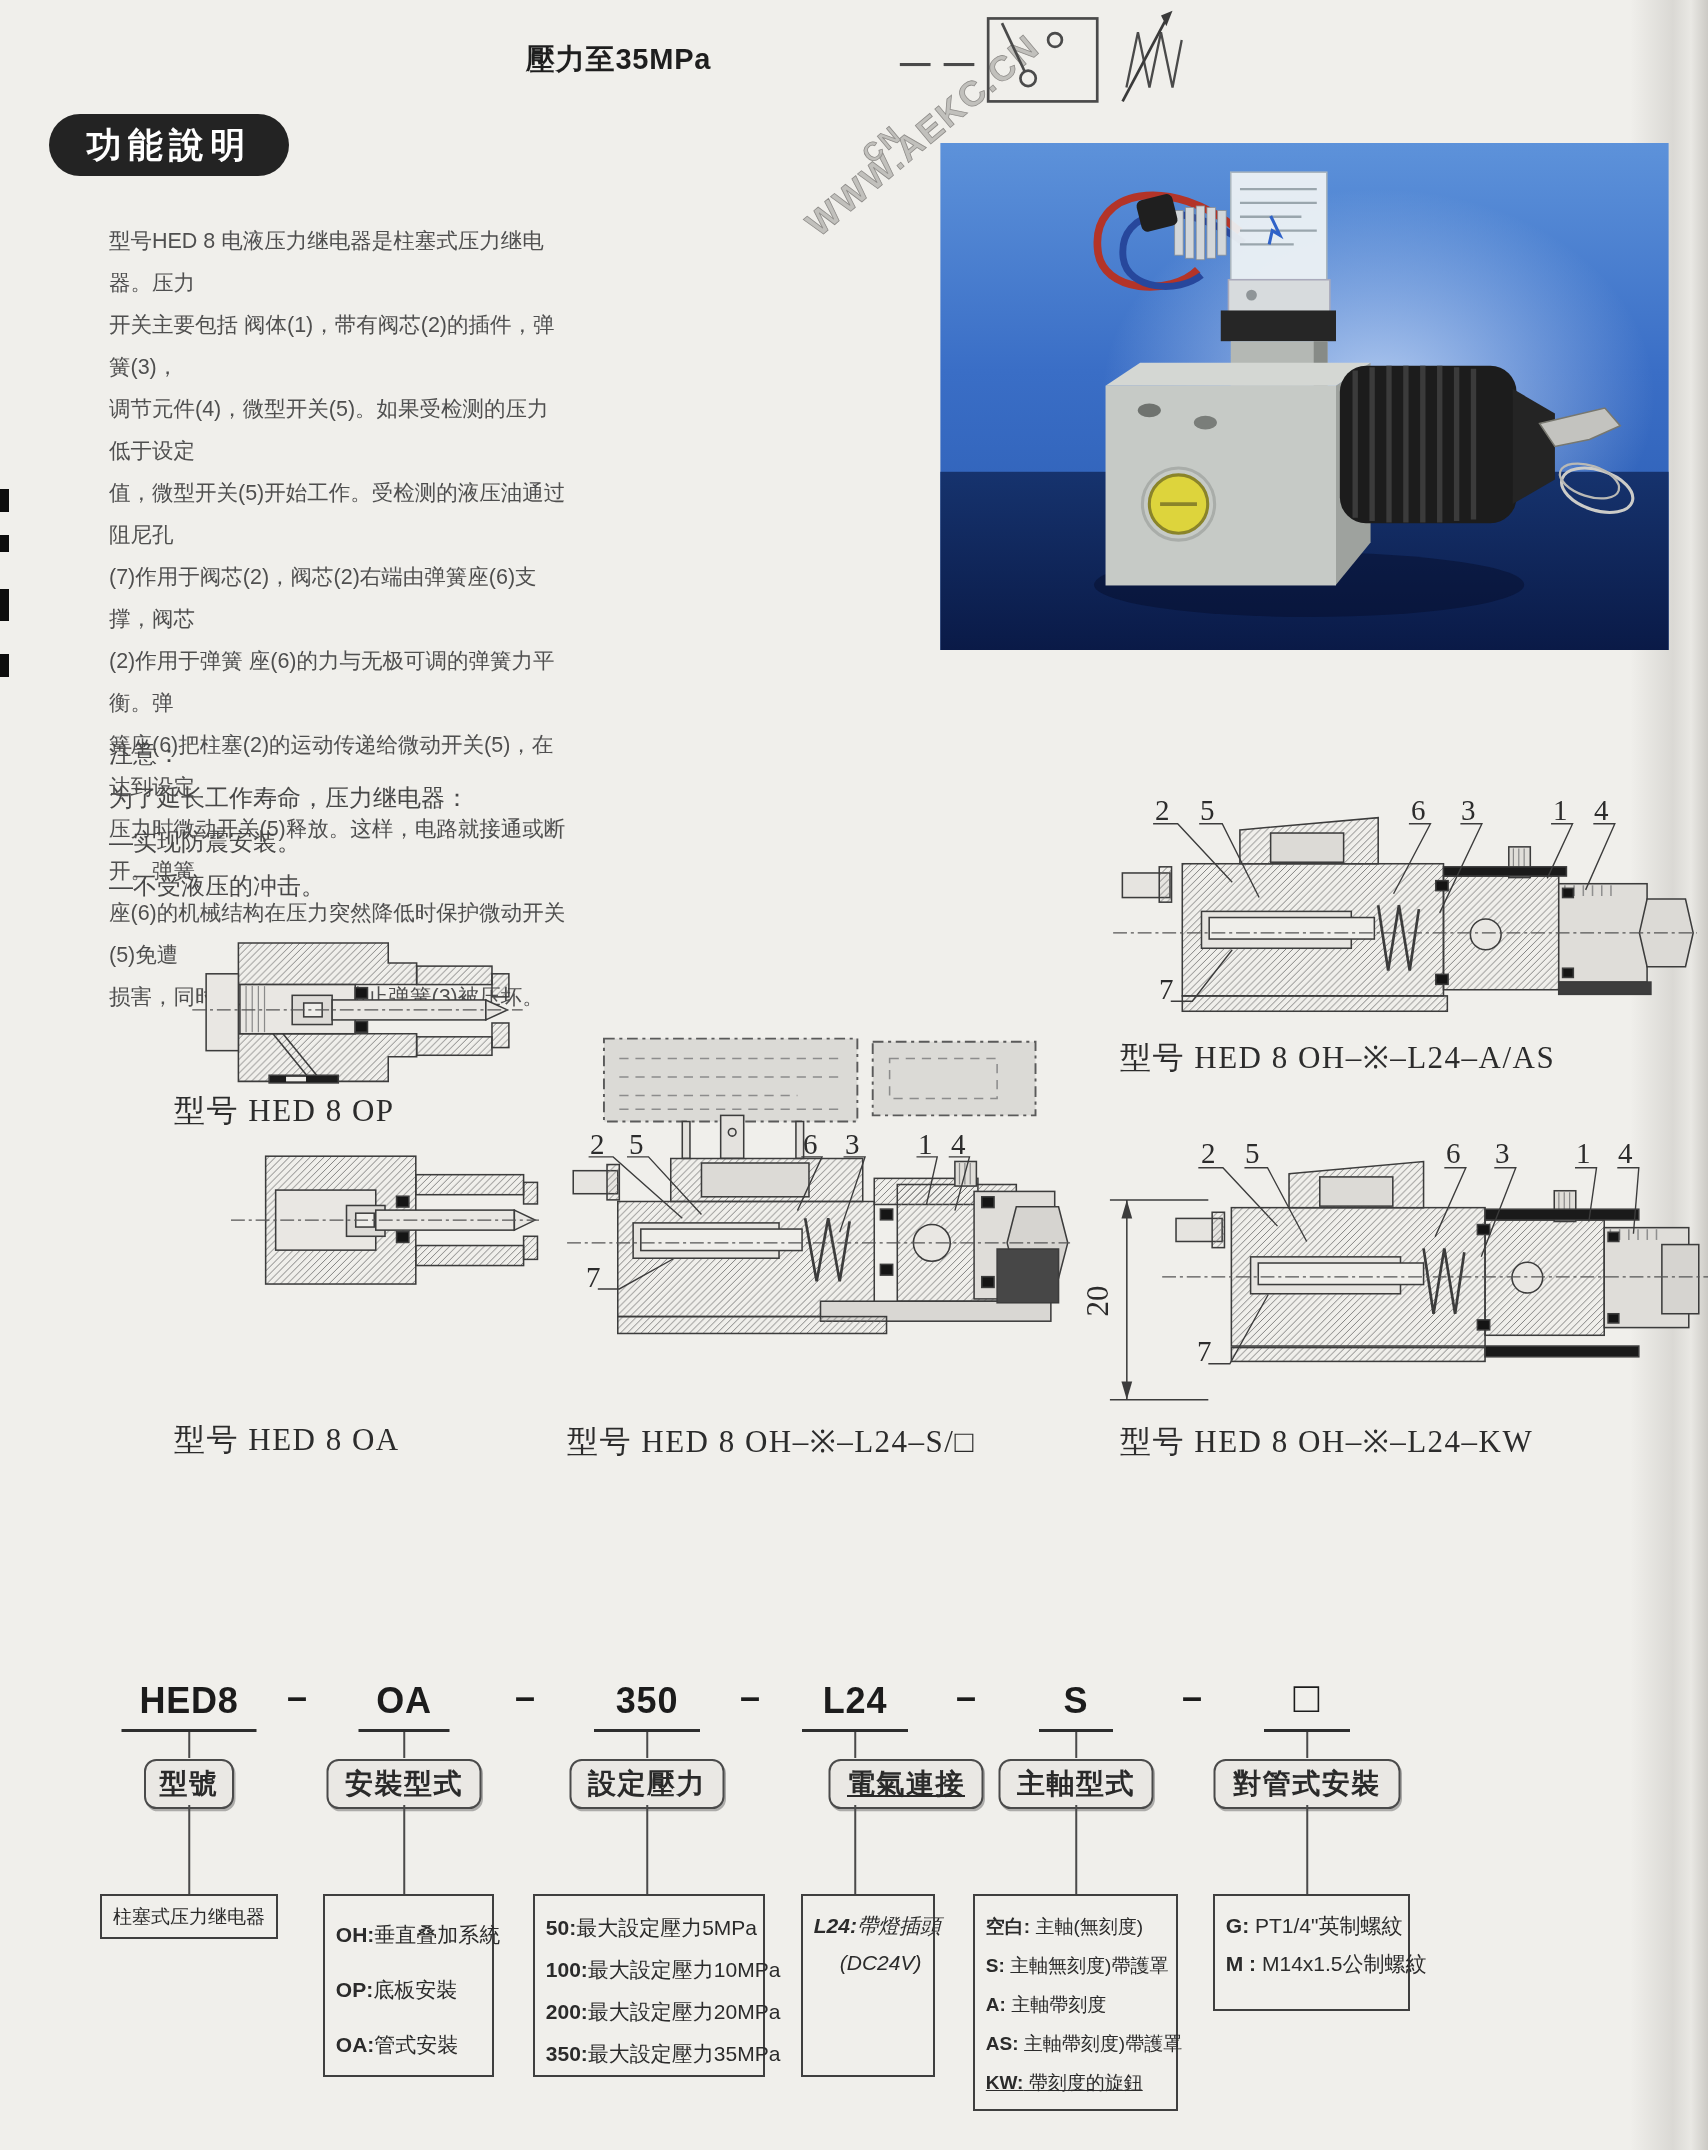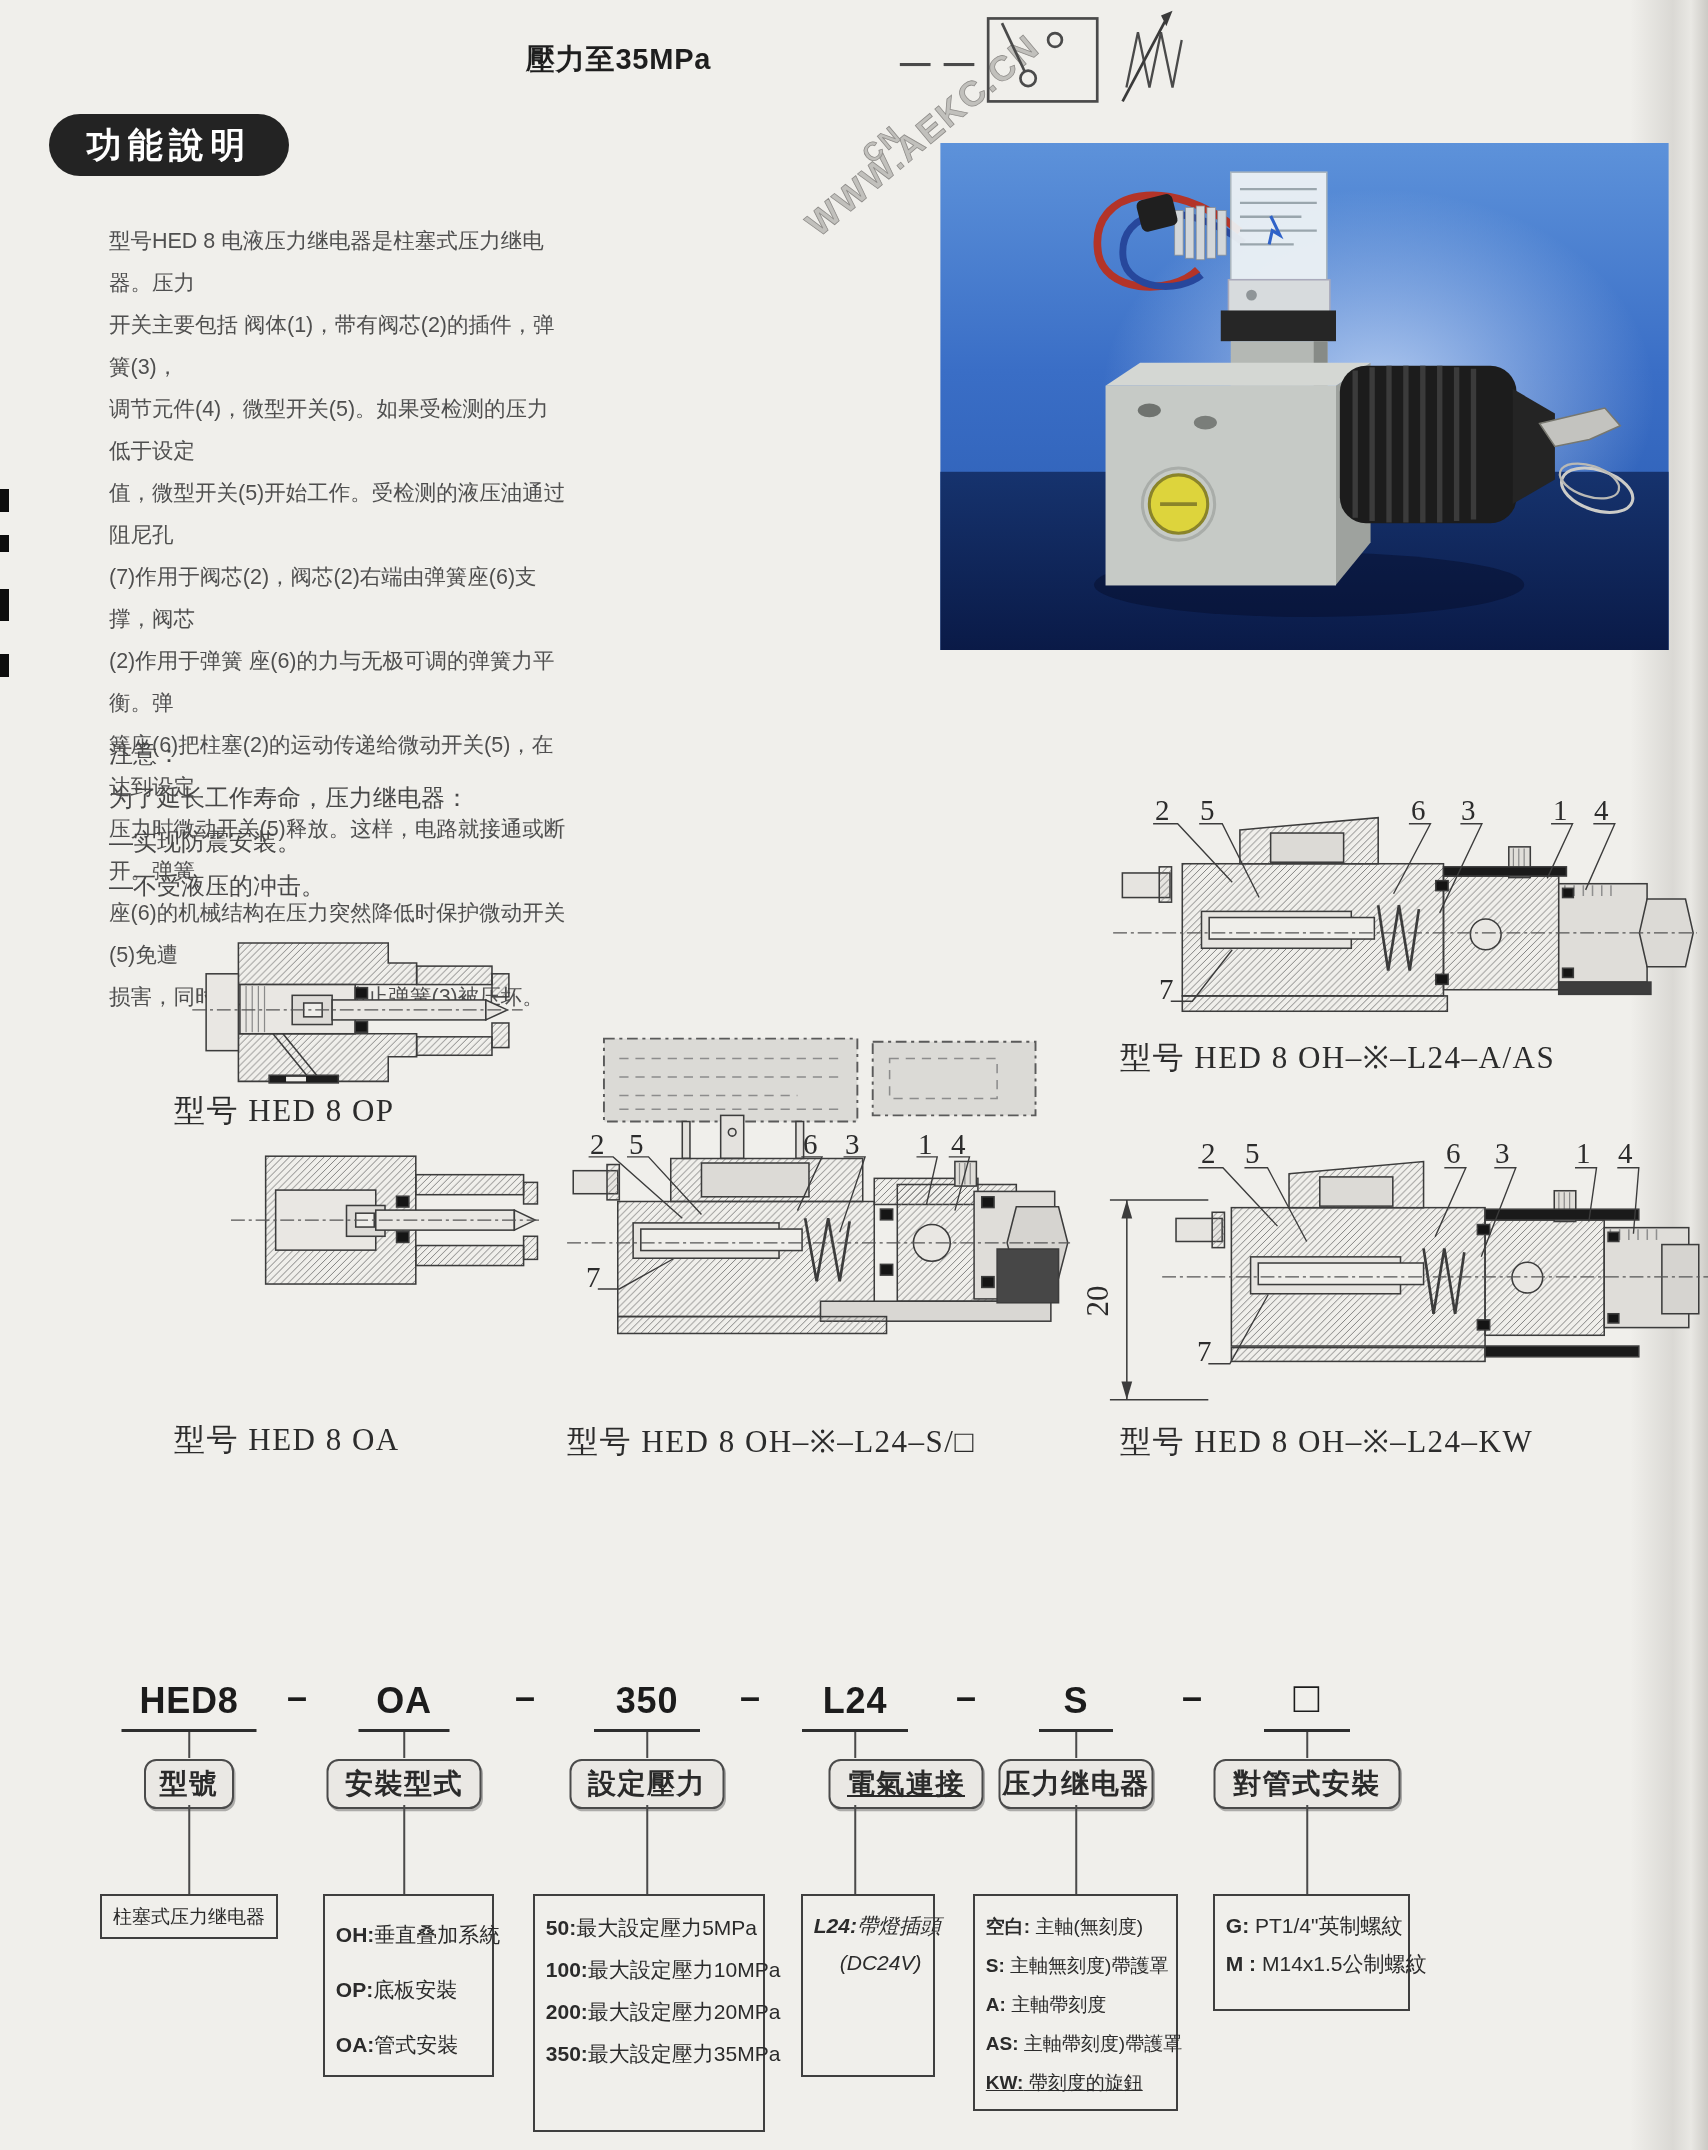--- a/index.html
+++ b/index.html
@@ -481,41 +481,41 @@
   <div class="vline" style="left:404px;top:1732px;height:26px;"></div>
   <div class="vline" style="left:647px;top:1732px;height:26px;"></div>
   <div class="vline" style="left:855px;top:1732px;height:26px;"></div>
   <div class="vline" style="left:1076px;top:1732px;height:26px;"></div>
   <div class="vline" style="left:1307px;top:1732px;height:26px;"></div>
 
   <div class="label-pill" style="left:189px;width:86px;">型號</div>
   <div class="label-pill" style="left:404px;width:151px;">安裝型式</div>
   <div class="label-pill" style="left:647px;width:151px;">設定壓力</div>
   <div class="label-pill" style="left:906px;width:151px;text-decoration:underline;">電氣連接</div>
-  <div class="label-pill" style="left:1076px;width:151px;">压力继电器</div>
+  <div class="label-pill" style="left:1076px;width:151px;">主軸型式</div>
   <div class="label-pill" style="left:1307px;width:183px;">對管式安裝</div>
 
   <div class="vline" style="left:189px;top:1805px;height:89px;"></div>
   <div class="vline" style="left:404px;top:1805px;height:89px;"></div>
   <div class="vline" style="left:647px;top:1805px;height:89px;"></div>
   <div class="vline" style="left:855px;top:1805px;height:89px;"></div>
   <div class="vline" style="left:1076px;top:1805px;height:89px;"></div>
   <div class="vline" style="left:1307px;top:1805px;height:89px;"></div>
 
   <div class="detail-box" style="left:100px;width:178px;height:45px;display:flex;align-items:center;justify-content:center;font-size:19px;padding:0;">
     <div class="detail-line"><b></b><span>柱塞式压力继电器</span></div>
   </div>
 
   <div class="detail-box" style="left:323px;width:171px;height:183px;">
     <div class="detail-line" style="line-height:55px;text-align:center;"><b>OH:</b><span>垂直叠加系統</span></div>
     <div class="detail-line" style="line-height:55px;"><b>OP:</b><span>底板安裝</span></div>
     <div class="detail-line" style="line-height:55px;"><b>OA:</b><span>管式安裝</span></div>
   </div>
 
-  <div class="detail-box" style="left:533px;width:232px;height:238px;">
+  <div class="detail-box" style="left:533px;width:232px;height:183px;">
     <div class="detail-line" style="line-height:42px;"><b>50:</b><span>最大設定壓力5MPa</span></div>
     <div class="detail-line" style="line-height:42px;"><b>100:</b><span>最大設定壓力10MPa</span></div>
     <div class="detail-line" style="line-height:42px;"><b>200:</b><span>最大設定壓力20MPa</span></div>
     <div class="detail-line" style="line-height:42px;"><b>350:</b><span>最大設定壓力35MPa</span></div>
   </div>
 
   <div class="detail-box" style="left:801px;width:134px;height:183px;font-style:italic;">
     <div class="detail-line" style="line-height:37px;"><b>L24:</b><span>帶燈插頭</span></div>
     <div class="detail-line" style="line-height:37px;padding-left:26px;"><span>(DC24V)</span></div>
   </div>

